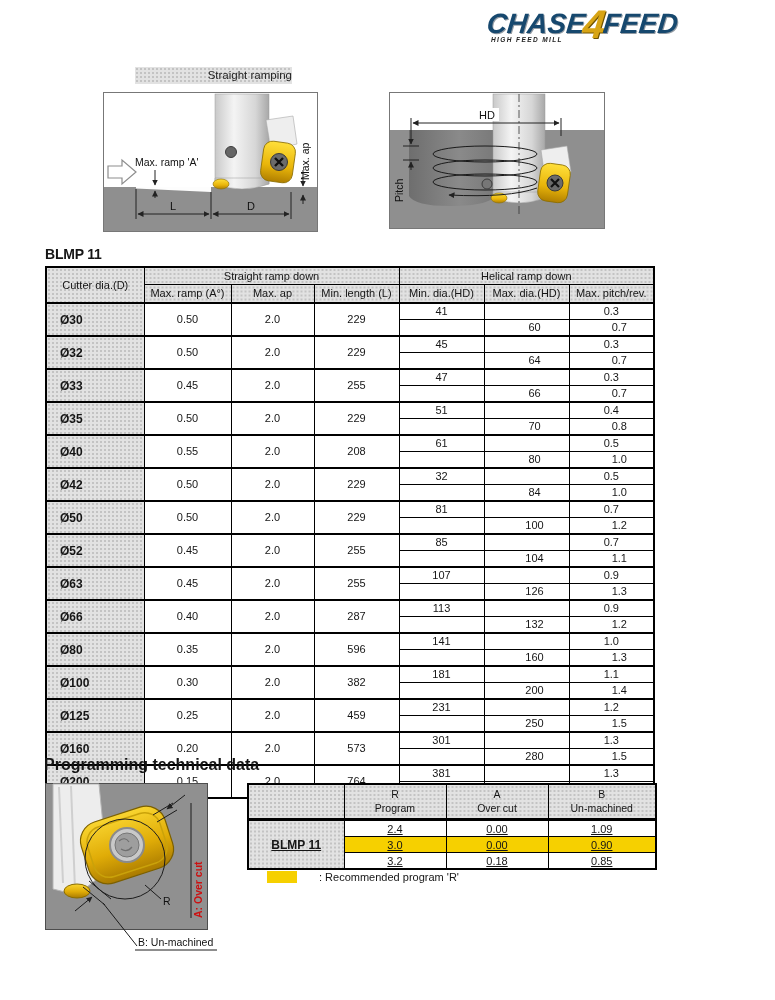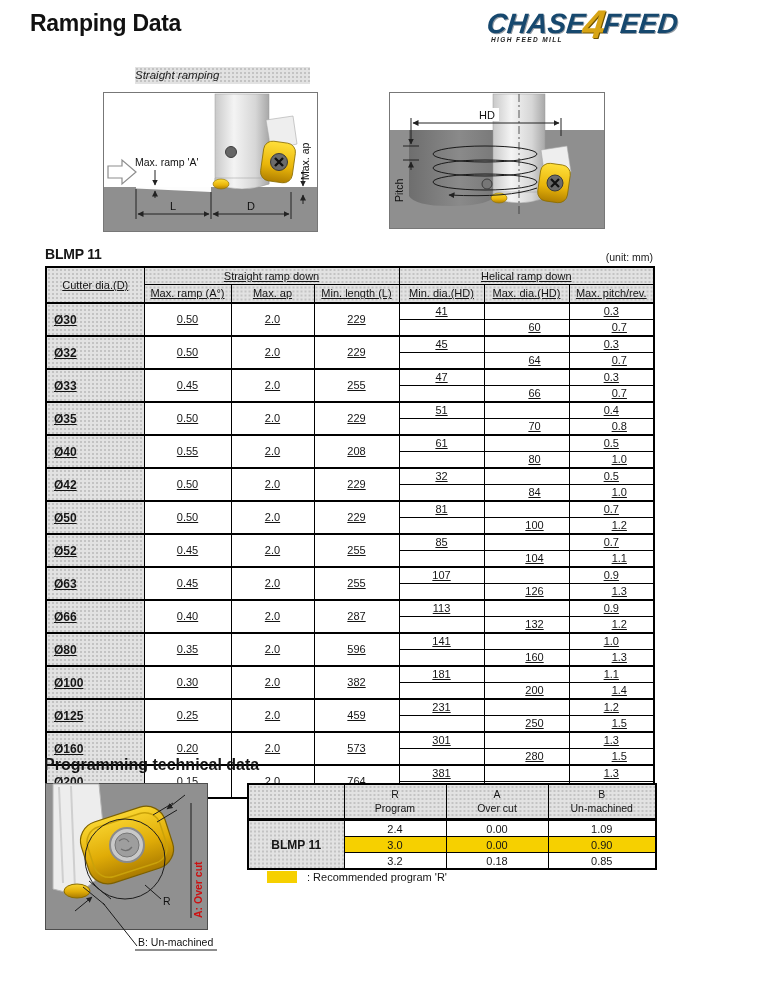--- a/index.html
+++ b/index.html
@@ -17,57 +17,56 @@
   
   .logo{left:487px;top:9px;width:210px;}
   .logo-main{font-style:italic;font-weight:bold;font-size:28px;line-height:30px;
              color:#16486e;transform:skewX(-6deg);white-space:nowrap;
              text-shadow:1px 1px 0 rgba(10,30,50,.45);}
   .logo-four{color:#d7a414;font-size:40px;vertical-align:-5px;margin:0 -2px;
              text-shadow:1px 1px 0 #6e5200;}
   .logo-tagline{font-size:6.5px;font-style:italic;font-weight:bold;letter-spacing:1.4px;
                 color:#222;margin:-3px 0 0 4px;}
 
-  .dlabel{width:175px;height:17px;line-height:17px;text-align:left;
-          font-size:11.5px;color:#222;font-style:italic;}
+  .dlabel{width:157px;height:17px;line-height:17px;text-align:right;
+          font-size:11.5px;color:#222;}
 
   .table-title{left:45px;top:246px;font-size:14px;font-weight:bold;letter-spacing:-0.2px;}
   .unit-note{left:45px;top:251px;width:608px;text-align:right;font-size:10.5px;color:#222;}
 
   table{border-collapse:collapse;table-layout:fixed;}
-  .main-table{left:45px;top:266px;width:608px;border:2px solid #000;text-decoration:underline;}
+  .main-table{left:45px;top:266px;width:608px;border:2px solid #000;}
   .main-table th{font-weight:normal;font-size:11px;border:1px solid #000;padding:0;line-height:1.1;}
   .main-table td{font-size:11px;border-left:1px solid #000;border-right:1px solid #000;
                  text-align:center;padding:0;line-height:1;}
   .main-table thead tr:nth-child(1) th{height:16px;}
   .main-table thead tr:nth-child(2) th{height:17px;}
-  .main-table td.dia{text-align:left;padding-left:7px;font-weight:bold;font-size:12px;}
+  .main-table td.dia{text-align:left;padding-left:13px;font-weight:bold;font-size:12px;}
   .main-table tr.rt td{border-top:2px solid #000;height:15px;}
   .main-table tr.rb td{border-top:1px solid #000000;height:15px;padding-left:16px;}
 
   .prog-title{left:44px;top:756px;font-size:16px;font-weight:bold;}
 
   .prog-table{left:247px;top:783px;width:408px;border:2px solid #000;}
   .prog-table th{font-weight:normal;font-size:10.5px;border:1px solid #000;
                  border-bottom:3px solid #000;height:33px;padding:0;line-height:1.25;}
-  .prog-table td{font-size:11px;border:1px solid #000;text-align:center;height:15px;padding:0;}
+  .prog-table td{font-size:11px;border:1px solid #000;text-align:center;height:15px;padding:0;text-decoration:underline;}
   .prog-table td.plabel{font-weight:bold;font-size:12px;}
   .prog-table tr.hl td{background:var(--hl,#f6d000);}
 
-  .legend{left:247px;top:871px;display:flex;align-items:center;gap:10px;font-size:11px;padding-left:20px;}
+  .legend{left:247px;top:871px;display:flex;align-items:center;gap:22px;font-size:11px;padding-left:20px;}
   .legend-swatch{width:30px;height:12px;background:var(--hl,#f6d000);}
 
   svg text{font-family:"Liberation Sans", sans-serif;}
 </style>
 </head>
 <body>
 
 <div class="page">
 
-  <div class="abs page-title">Ramping Data</div>
 
   <div class="abs logo">
     <div class="logo-main"><span>CHASE</span><span class="logo-four">4</span><span>FEED</span></div>
     <div class="logo-tagline">HIGH FEED MILL</div>
   </div>
 
   <div class="abs dlabel tex" style="left:135px;top:67px;">Straight ramping</div>
   <div class="abs dlabel tex" style="left:418px;top:67px;margin-top:40px;">Helical ramping</div>
 
   <svg class="abs" style="left:103px;top:92px;" width="215" height="140" viewBox="0 0 215 140">
@@ -170,21 +169,20 @@
     <text x="90" y="27" font-size="11" fill="#111">HD</text>
 
     <line x1="14" y1="54" x2="30" y2="54" stroke="#222" stroke-width="1"></line>
     <line x1="14" y1="68" x2="30" y2="68" stroke="#222" stroke-width="1"></line>
     <line x1="22" y1="44" x2="22" y2="52" stroke="#222" stroke-width="1" marker-end="url(#har)"></line>
     <line x1="22" y1="78" x2="22" y2="70" stroke="#222" stroke-width="1" marker-end="url(#har)"></line>
     <text x="14" y="110" font-size="10.5" fill="#111" transform="rotate(-90 14 110)">Pitch</text>
   </svg>
 
   <div class="abs table-title">BLMP 11</div>
-  <div class="abs unit-note">(unit: mm)</div>
 
   <table class="abs main-table">
     <colgroup>
       <col style="width:98px">
         <col style="width:87px">
         <col style="width:83px">
         <col style="width:85px">
       <col style="width:85px">
         <col style="width:85px">
         <col style="width:85px">

